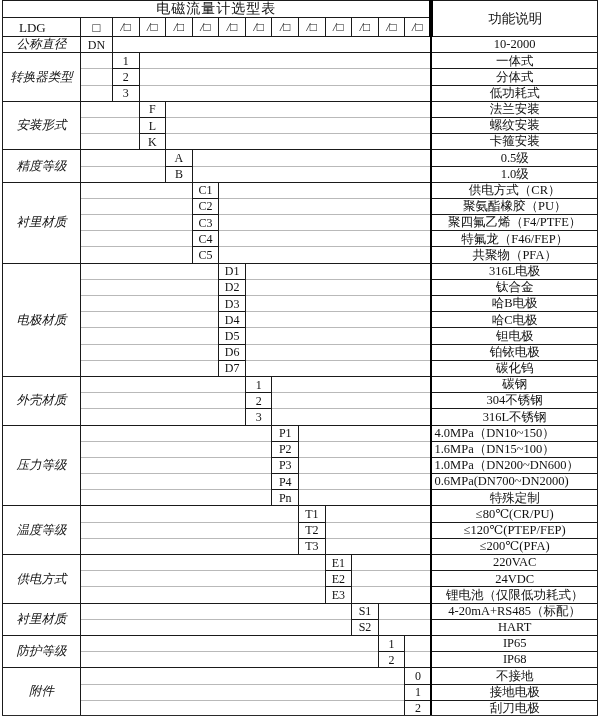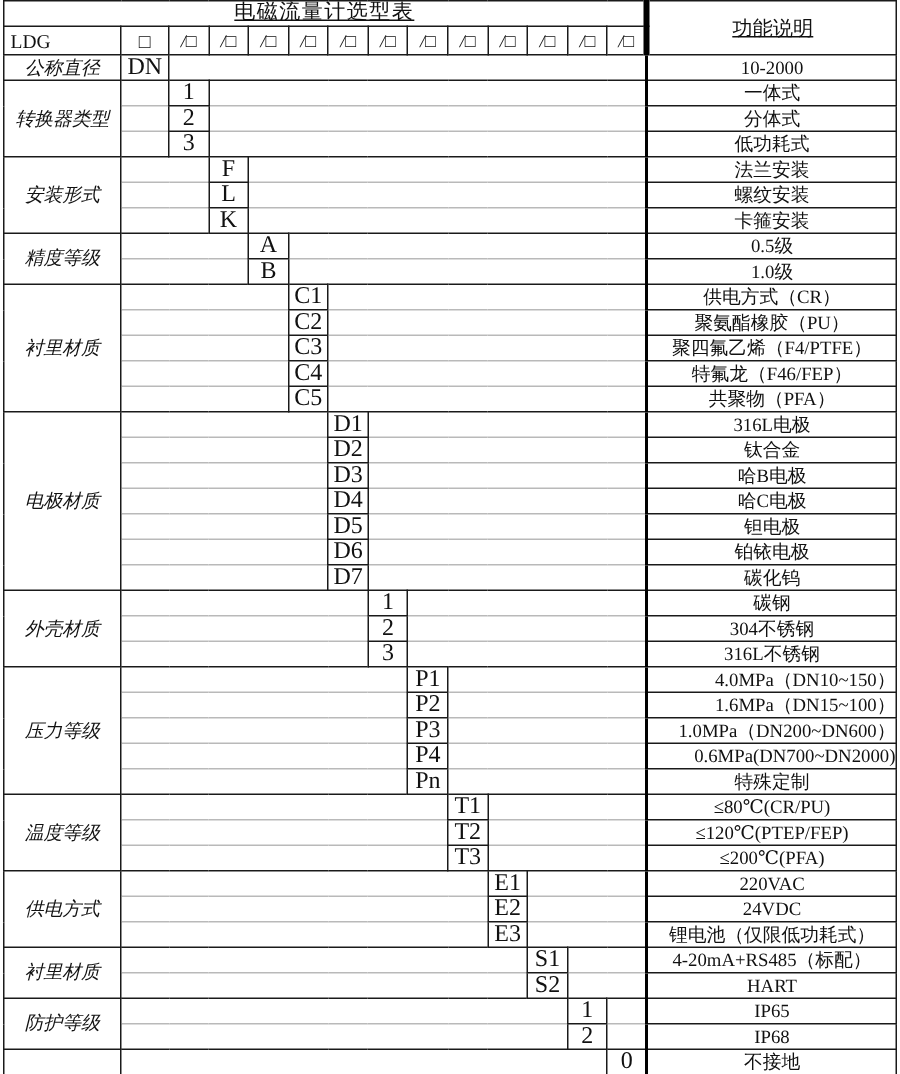--- a/index.html
+++ b/index.html
@@ -1,35 +1,35 @@
 <!DOCTYPE html>
 <html><head>
 <meta charset="utf-8">
 <style>
   html,body{margin:0;padding:0;background:#fff;}
   body{font-family:"Liberation Serif","DejaVu Serif",serif;color:#111;}
   table{border-collapse:collapse;table-layout:fixed;width:595px;margin:0 0 0 2px;
         border:1px solid #1a1a1a;border-bottom:3px solid #2a2a2a;}
   td{padding:0;margin:0;overflow:hidden;white-space:nowrap;line-height:1;
      font-size:12.5px;vertical-align:middle;text-align:center;}
-  tr.r1{height:17px;text-decoration:underline;}
+  tr.r1{height:17px;}
   tr.r2{height:19px;}
   tr.r{height:16.19px;}
   .bd{border:1px solid #1a1a1a;}
   .fill{border-top:1px solid #b9b9b9;}
   .dktop{border-top:1px solid #1a1a1a;}
   .title{font-size:14px;letter-spacing:1px;}
   .fn{font-size:13.5px;border-left:4px solid #000000;}
-  .ldg{text-align:left;padding-left:4px;font-size:13px;}
+  .ldg{text-align:left;padding-left:16px;font-size:13px;}
   .lab{text-align:center;font-style:italic;}
-  .code{font-size:16px;}
+  .code{font-size:12px;}
   .box{font-size:13px;}
   .slot{font-size:12px;font-style:italic;}
   .desc{border-left:2px solid #000000;}
-  .desc.left{text-align:right;padding-left:2px;}
+  .desc.left{text-align:left;padding-left:2px;}
 </style>
 </head>
 <body>
 
 <table>
   <colgroup id="cols">
       <col style="width: 78px;">
       <col style="width: 32px;">
       <col style="width: 26.58px;">
       <col style="width: 26.58px;">

